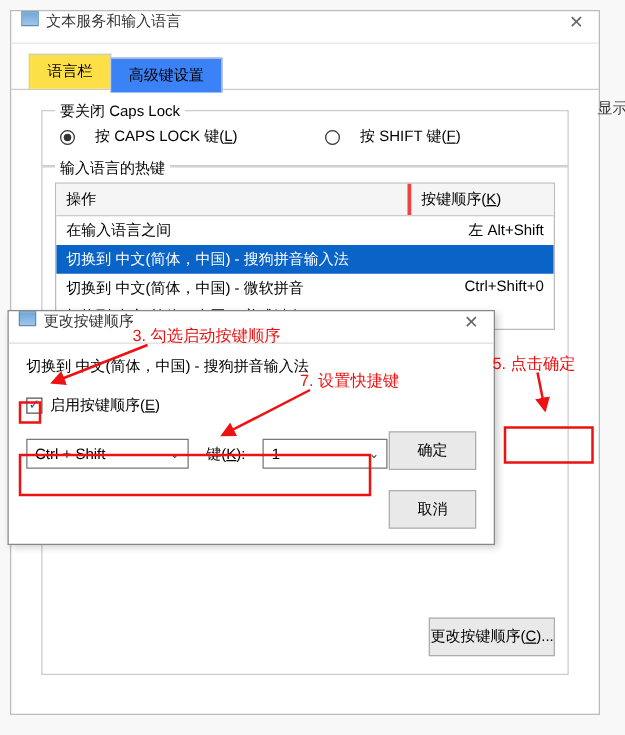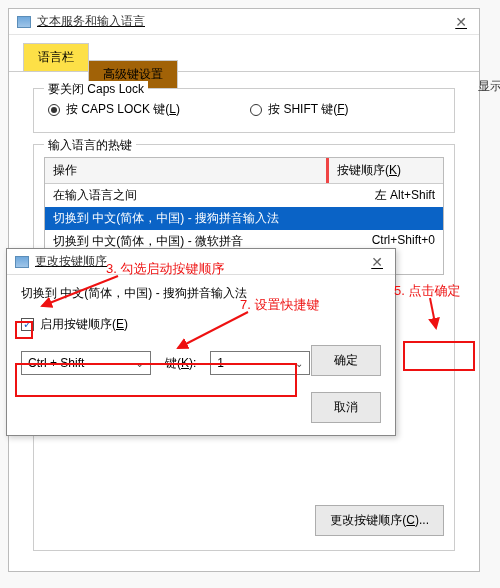--- a/index.html
+++ b/index.html
@@ -3,58 +3,57 @@
 <meta charset="utf-8">
 <style>
   * { box-sizing: border-box; font-family: "Microsoft YaHei", "Segoe UI", sans-serif; font-size: 12px; }
   body { margin: 0; width: 500px; height: 588px; background: #f8f8f8; overflow: hidden; position: relative; }
 
   .dialog1 {
     position: absolute; left: 8px; top: 8px; width: 472px; height: 564px;
     background: #fff; border: 1px solid #bbb;
   }
   .titlebar {
-    height: 26px; display: flex; align-items: center; padding: 0 8px;
+    height: 26px; display: flex; padding: 0 8px;
     border-bottom: 1px solid #e5e5e5;
-    text-decoration: underline;
   }
   .window-icon {
     width: 14px; height: 12px; margin-right: 6px; position: relative;
     background: linear-gradient(#6fa8dc,#9fc5e8);
     border: 1px solid #5b8db8;
   }
   .titlebar-title { color: #333; flex: 1; }
   .close-x { font-size: 14px; color: #666; padding: 0 4px; cursor: default; }
 
   .tabs { display: flex; padding: 8px 14px 0 14px; border-bottom: 1px solid #ccc; }
   .tab { padding: 5px 14px; border: 1px solid #ccc; border-bottom: none; background: #fde047; margin-right: -1px; cursor: default; }
-  .tab.active { background: #a16207; position: relative; top: 17px; }
+  .tab.active { background: #3b82f6; position: relative; top: 3px; }
 
   .panel-body { padding: 16px 24px; }
 
-  .groupbox { border: 1px solid #ccc; padding: 12px 14px 14px 14px; position: relative; margin-bottom: 11px; }
+  .groupbox { border: 1px solid #ccc; padding: 12px 14px 14px 14px; position: relative; margin-bottom: 0; }
   .groupbox-title { position: absolute; top: -8px; left: 10px; background: #fff; padding: 0 4px; }
 
   .radio-row { display: flex; gap: 70px; align-items: center; }
-  .radio { display: flex; align-items: center; gap: 6px; }
+  .radio { display: flex; align-items: center; gap: 16px; }
   .radio-dot { width: 12px; height: 12px; border: 1px solid #333; border-radius: 50%; display: inline-flex; align-items: center; justify-content: center; }
   .radio-dot.checked::after { content: ""; width: 6px; height: 6px; background: #333; border-radius: 50%; }
   .hk-u { text-decoration: underline; }
 
   .list-wrap { border: 1px solid #bbb; }
   .list-header { display: flex; background: #f5f5f5; border-bottom: 1px solid #ccc; }
   .list-header .col-action { flex: 1; padding: 4px 8px; border-right: 3px solid #ef4444; }
   .list-header .col-keys { width: 114px; padding: 4px 8px; text-align: left; }
   .list-rows { max-height: 90px; overflow: hidden; }
   .row { display: flex; }
   .row .col-action { flex: 1; padding: 3px 8px; white-space: nowrap; overflow: hidden; }
   .row .col-keys { width: 114px; padding: 3px 8px; text-align: right; white-space: nowrap; }
   .row.selected { background: #0a63c6; color: #fff; }
 
-  .btn { display: inline-block; min-width: 70px; padding: 6px 14px; background: #e9e9e9; border: 1px solid #adadad; text-align: center; cursor: default; }
+  .btn { display: inline-block; min-width: 70px; padding: 6px 0; background: #e9e9e9; border: 1px solid #adadad; text-align: center; cursor: default; }
 
   .change-btn-row { display: flex; justify-content: flex-end; margin-top: 230px; }
 
   
   .dialog2 {
     position: absolute; left: 6px; top: 248px; width: 390px; height: 188px;
     background: #fff; border: 1px solid #888; box-shadow: 2px 2px 6px rgba(0,0,0,.2);
   }
   .dialog2 .titlebar { border-bottom: 1px solid #ddd; }
   .dialog2-body { padding: 10px 14px; position: relative; height: calc(100% - 26px); }

